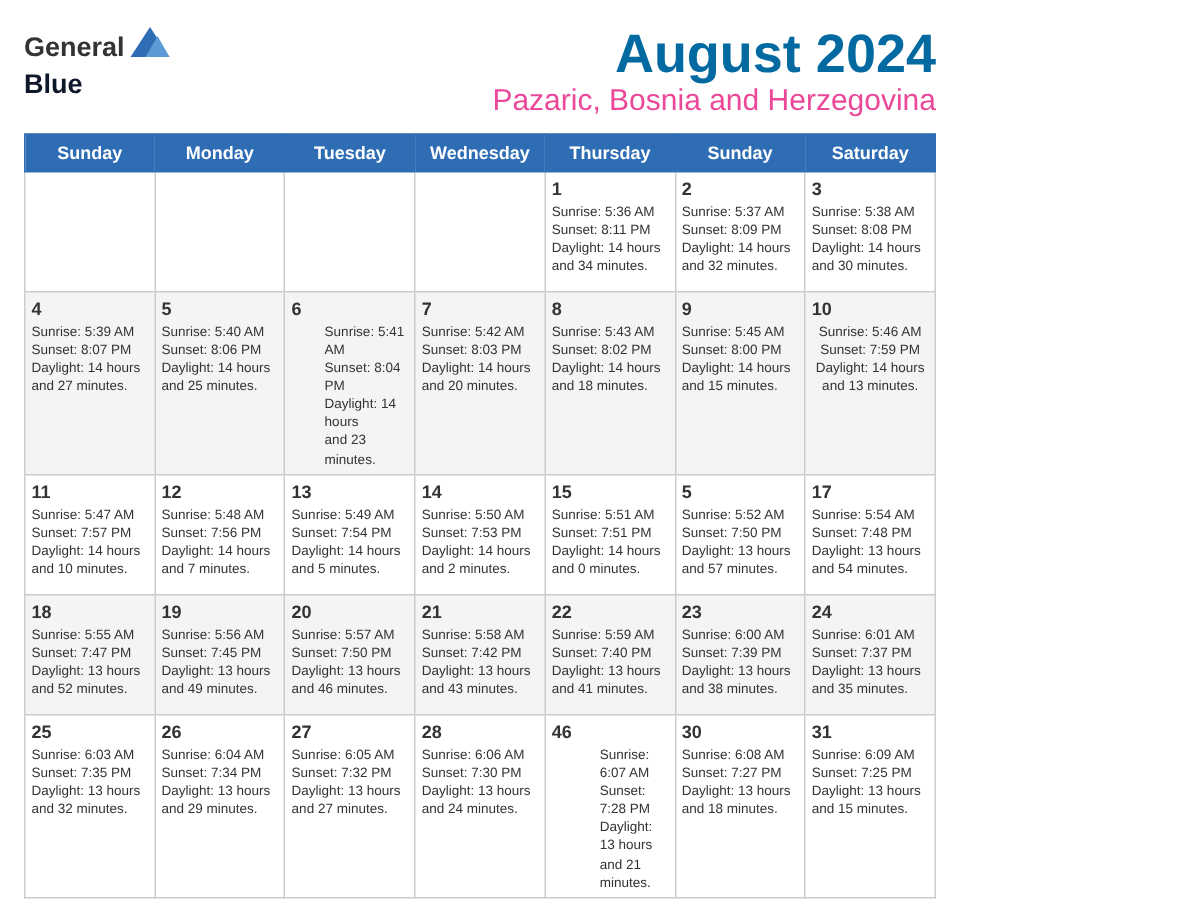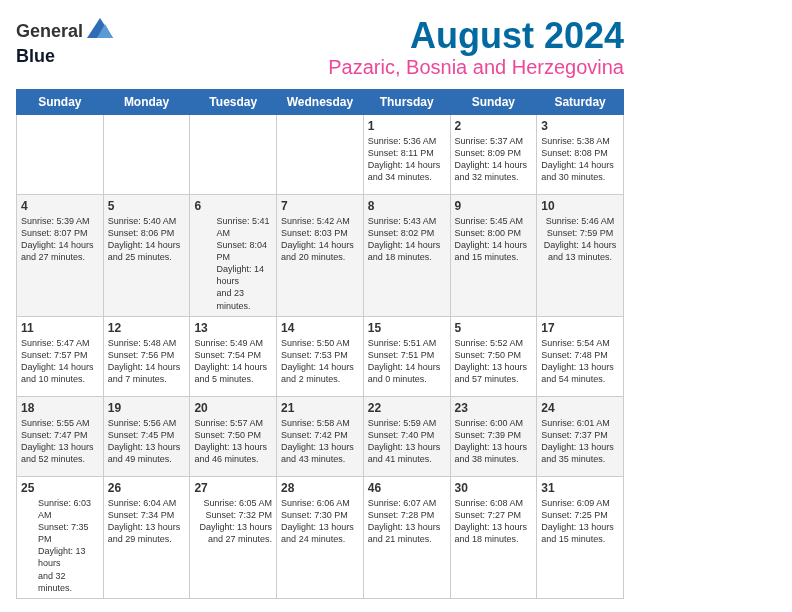--- a/index.html
+++ b/index.html
@@ -316,49 +316,49 @@
             <span class="day-number">24</span>
             <div class="day-info" style="white-space: pre-line;">Sunrise: 6:01 AM
 Sunset: 7:37 PM
 Daylight: 13 hours
 and 35 minutes.</div>
           </td>
         </tr>
         <tr>
           <td>
             <span class="day-number">25</span>
-            <div class="day-info" style="white-space: pre-line; margin-left: 17px;">Sunrise: 6:03 AM
+            <div class="day-info" style="white-space: pre-line;">Sunrise: 6:03 AM
 Sunset: 7:35 PM
 Daylight: 13 hours
 and 32 minutes.</div>
           </td>
           <td>
             <span class="day-number">26</span>
             <div class="day-info" style="white-space: pre-line;">Sunrise: 6:04 AM
 Sunset: 7:34 PM
 Daylight: 13 hours
 and 29 minutes.</div>
           </td>
           <td>
             <span class="day-number">27</span>
-            <div class="day-info" style="white-space: pre-line; text-align: right;">Sunrise: 6:05 AM
+            <div class="day-info" style="white-space: pre-line;">Sunrise: 6:05 AM
 Sunset: 7:32 PM
 Daylight: 13 hours
 and 27 minutes.</div>
           </td>
           <td>
             <span class="day-number">28</span>
             <div class="day-info" style="white-space: pre-line;">Sunrise: 6:06 AM
 Sunset: 7:30 PM
 Daylight: 13 hours
 and 24 minutes.</div>
           </td>
           <td>
             <span class="day-number">46</span>
-            <div class="day-info" style="white-space: pre-line;">Sunrise: 6:07 AM
+            <div class="day-info" style="white-space: pre-line; margin-left: 32px;">Sunrise: 6:07 AM
 Sunset: 7:28 PM
 Daylight: 13 hours
 and 21 minutes.</div>
           </td>
           <td>
             <span class="day-number">30</span>
             <div class="day-info" style="white-space: pre-line;">Sunrise: 6:08 AM
 Sunset: 7:27 PM
 Daylight: 13 hours
 and 18 minutes.</div>

